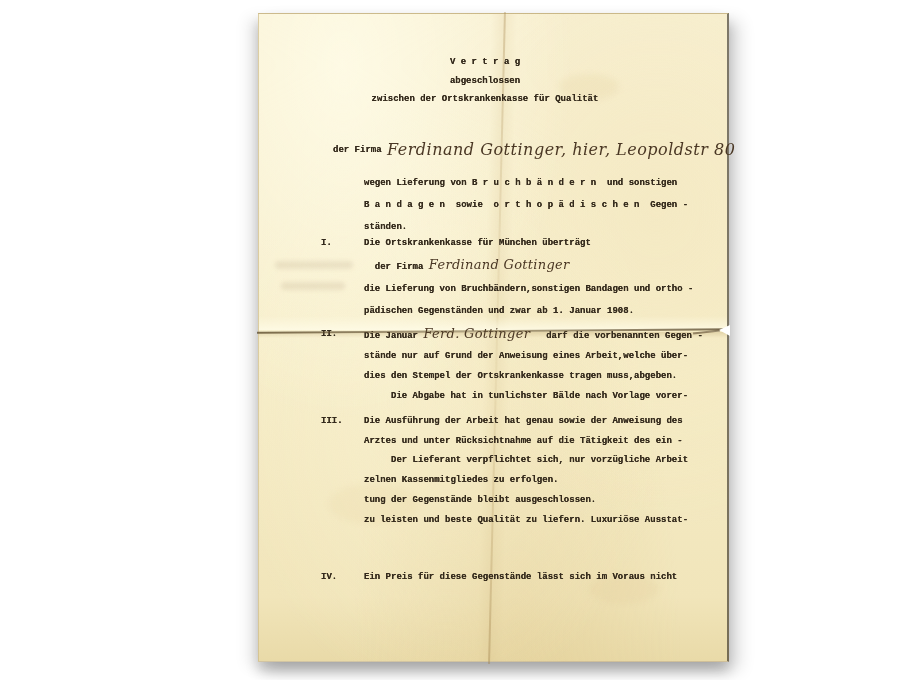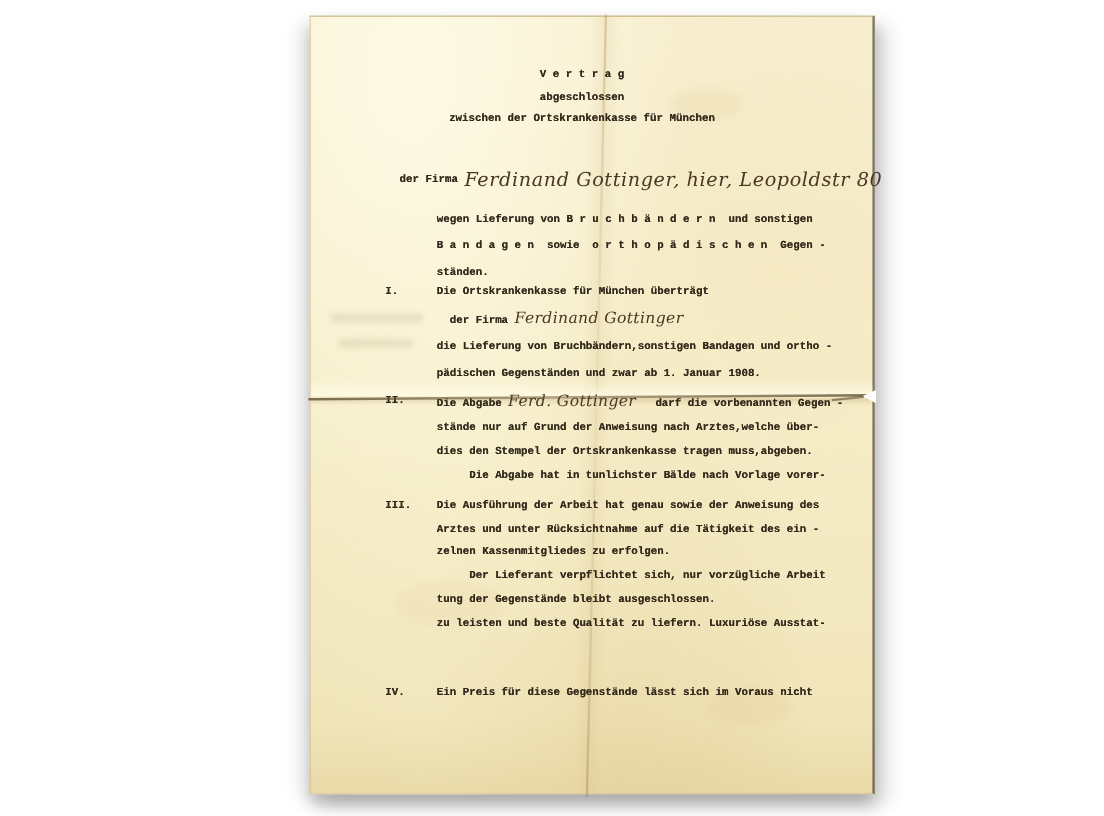--- a/index.html
+++ b/index.html
@@ -87,53 +87,53 @@
     <div class="crease-v-band"></div>
     <div class="crease-v"></div>
     <div class="crease-glow"></div>
     <div class="crease-shadow"></div>
     <div class="smudge sm1"></div>
     <div class="smudge sm2"></div>
 
     <div class="header">
       <div class="type">V e r t r a g</div>
       <div class="type">abgeschlossen</div>
-      <div class="type">zwischen der Ortskrankenkasse für München</div>
+      <div class="type">zwischen der Ortskrankenkasse für Qualität</div>
     </div>
 
     <div class="firma-line"><span class="type">der Firma</span><span class="type"> </span><span class="hw hw-main">Ferdinand Gottinger, hier, Leopoldstr 80</span></div>
 
     <div class="wegen">
       <div class="type">wegen Lieferung von B r u c h b ä n d e r n  und sonstigen</div>
       <div class="type">B a n d a g e n  sowie  o r t h o p ä d i s c h e n  Gegen -</div>
       <div class="type">ständen.</div>
     </div>
 
     <div class="section s1">
       <span class="num type">I.</span>
       <div class="type">Die Ortskrankenkasse für München überträgt</div>
       <div class="mixline"><span class="type">  der Firma </span><span class="hw hw-sec">Ferdinand Gottinger</span></div>
       <div class="type">die Lieferung von Bruchbändern,sonstigen Bandagen und ortho -</div>
       <div class="type">pädischen Gegenständen und zwar ab 1. Januar 1908.</div>
     </div>
 
     <div class="section s2">
       <span class="num type">II.</span>
-      <div class="mixline"><span class="type">Die Abgabe </span><span class="hw hw-sec">Ferd. Gottinger</span><span class="type">darf die vorbenannten Gegen -</span></div>
-      <div class="type">stände nur auf Grund der Anweisung nach Arztes,welche über-</div>
+      <div class="mixline"><span class="type">Die Januar </span><span class="hw hw-sec">Ferd. Gottinger</span><span class="type">darf die vorbenannten Gegen -</span></div>
+      <div class="type">stände nur auf Grund der Anweisung eines Arbeit,welche über-</div>
       <div class="type">dies den Stempel der Ortskrankenkasse tragen muss,abgeben.</div>
       <div class="type">     Die Abgabe hat in tunlichster Bälde nach Vorlage vorer-</div>
     </div>
 
     <div class="section s3">
       <span class="num type">III.</span>
       <div class="type">Die Ausführung der Arbeit hat genau sowie der Anweisung des</div>
       <div class="type">Arztes und unter Rücksichtnahme auf die Tätigkeit des ein -</div>
+      <div class="type">     Der Lieferant verpflichtet sich, nur vorzügliche Arbeit</div>
       <div class="type">zelnen Kassenmitgliedes zu erfolgen.</div>
-      <div class="type">     Der Lieferant verpflichtet sich, nur vorzügliche Arbeit</div>
       <div class="type">tung der Gegenstände bleibt ausgeschlossen.</div>
       <div class="type">zu leisten und beste Qualität zu liefern. Luxuriöse Ausstat-</div>
     </div>
 
     <div class="section s4">
       <span class="num type">IV.</span>
       <div class="type">Ein Preis für diese Gegenstände lässt sich im Voraus nicht</div>
     </div>
 
     <div class="crease-h"></div>

